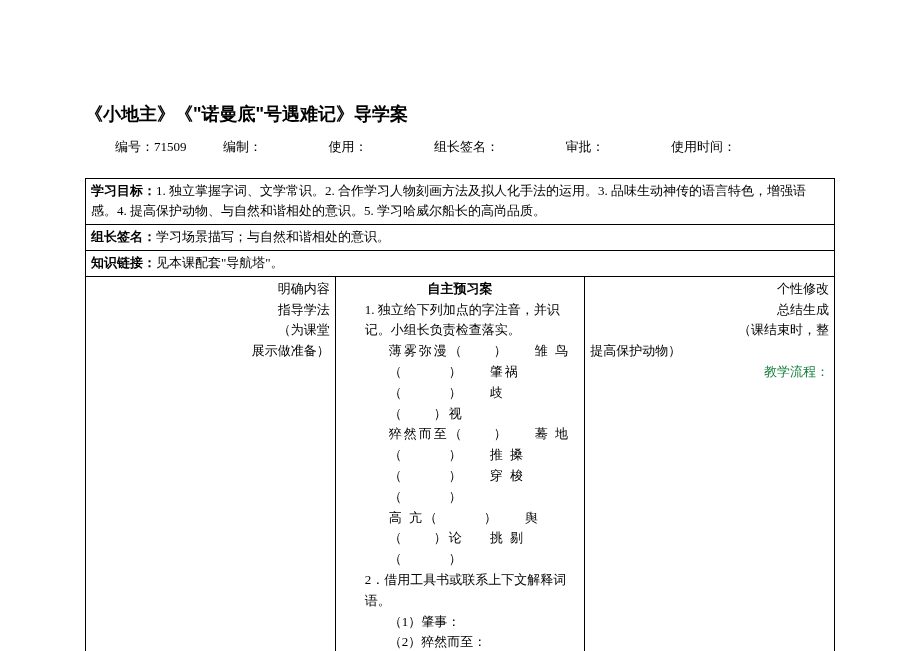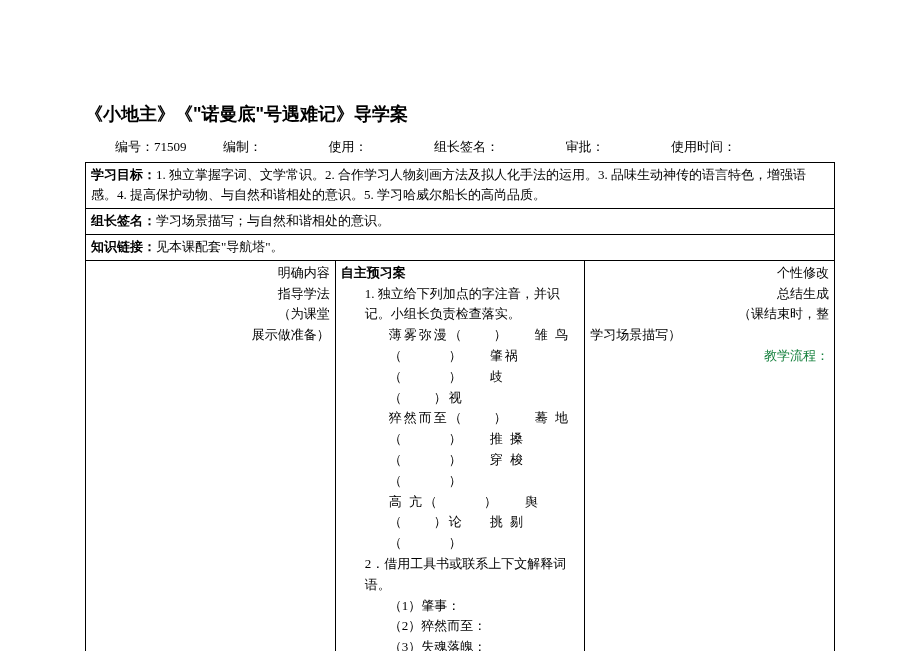--- a/index.html
+++ b/index.html
@@ -15,41 +15,41 @@
       color: #000;
       line-height: 1.6;
     }
     .title {
       font-family: "SimHei", "黑体", sans-serif;
       font-size: 18px;
       font-weight: bold;
       margin-bottom: 8px;
     }
     .header-line {
-      margin-bottom: 4px;
+      margin-bottom: 20px;
       padding-left: 30px;
     }
     .header-line .gap {
       display: inline-block;
     }
     .main-table {
       border-collapse: collapse;
       width: 100%;
       table-layout: fixed;
     }
     .main-table td {
       border: 1px solid #000;
       padding: 2px 5px;
       vertical-align: top;
     }
     .bold-label {
       font-weight: bold;
     }
     .center {
-      text-align: left;
+      text-align: center;
       font-weight: bold;
     }
     .col-left {
       width: 95px;
     }
     .col-right {
       width: 115px;
     }
     .blue {
       color: #15803d;
@@ -126,19 +126,19 @@
       <div class="content-block">2．借用工具书或联系上下文解释词语。</div>
       <div class="sub-item">（1）肇事：</div>
       <div class="sub-item">（2）猝然而至：</div>
       <div class="sub-item">（3）失魂落魄：</div>
 
     </td>
     <td class="col-right" style="text-align:right;">
       <div>个性修改</div>
       <div>总结生成</div>
       <div>（课结束时，整</div>
-      <div style="text-align:left">学习场景描写）</div>
+      <div style="text-align:left">提高保护动物）</div>
       <div class="blue">教学流程：</div>
     </td>
   </tr>
 
 </tbody>
   </table>
 
 </body></html>

